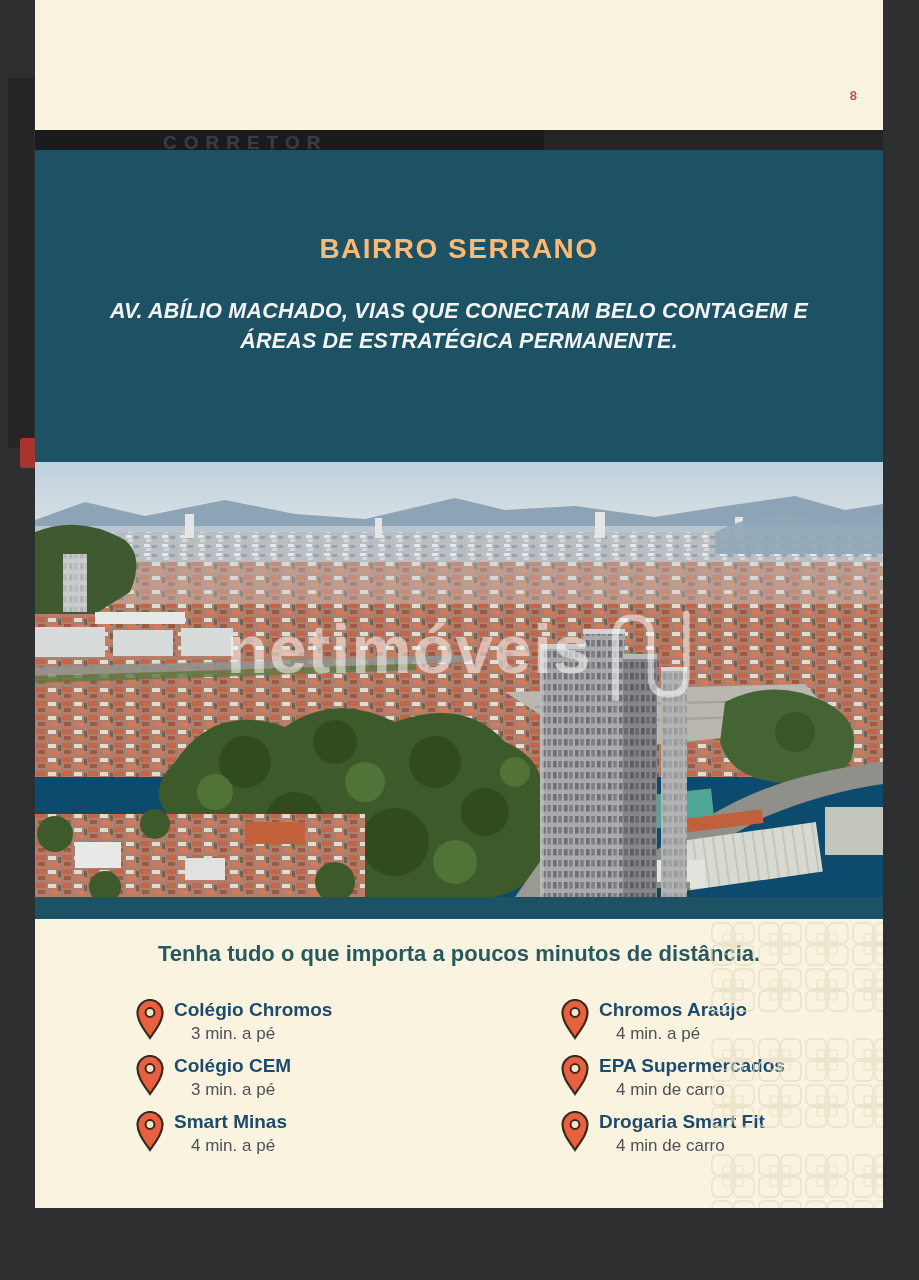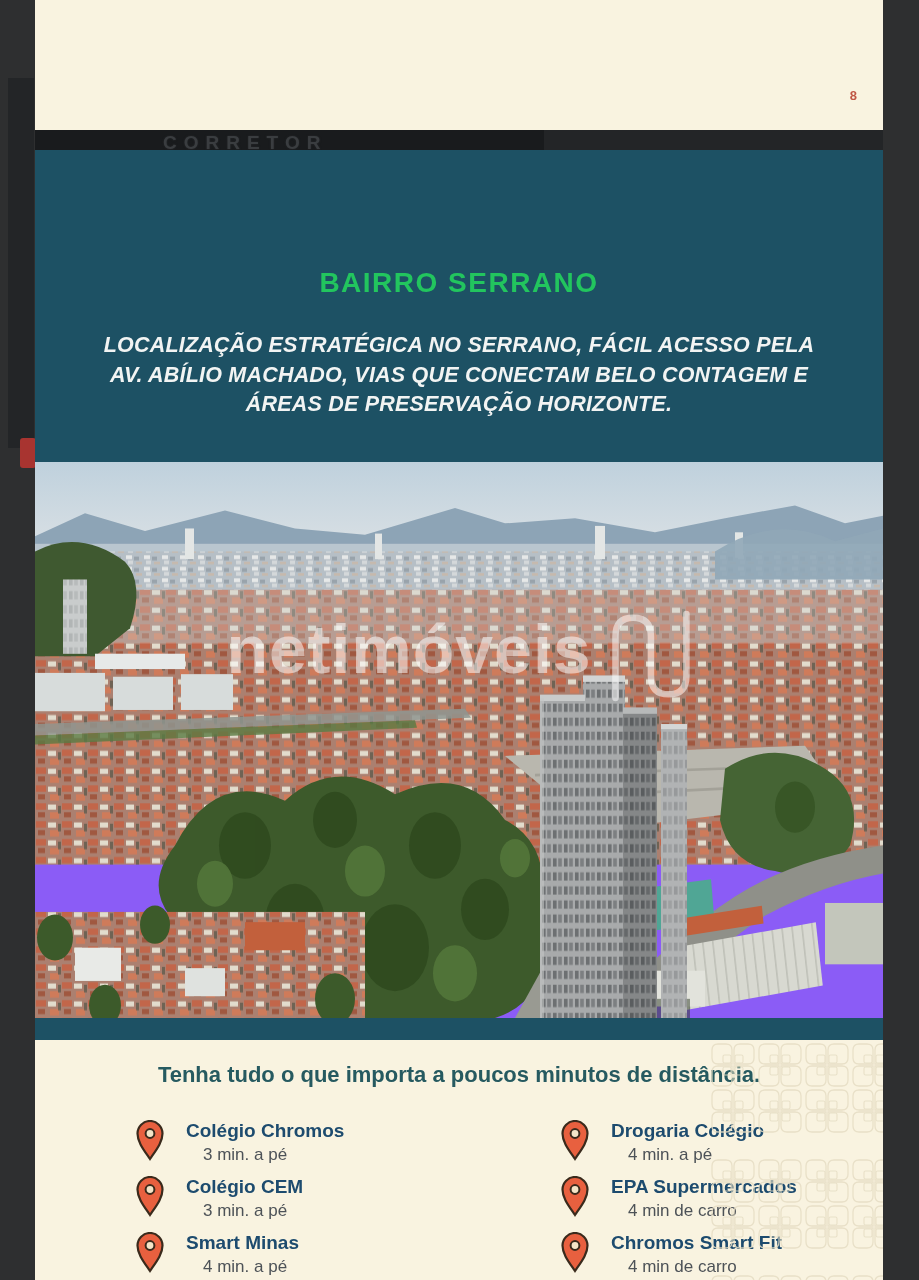--- a/index.html
+++ b/index.html
@@ -11,38 +11,38 @@
   
   .page{position:absolute;left:35px;top:0;width:848px;height:1280px;}
   .prev-page{position:relative;height:130px;background:#f9f3e0;}
   .page-num{position:absolute;right:26px;top:88px;font-size:13px;font-weight:bold;color:#c05745;}
   .viewer-band{position:relative;height:20px;
     background:linear-gradient(90deg,#191b1d 0%,#191b1d 60%,#232527 60%,#232527 100%);}
   .viewer-band .wm{position:absolute;left:128px;top:2px;font-size:19px;font-weight:bold;
     letter-spacing:7px;color:#3a3d40;text-shadow:0 0 2px #2a2c2e;}
   
   .banner{position:relative;height:312px;background:#1d5164;color:#f2f4f3;text-align:center;}
-  .banner-title{padding-top:117px;font-size:28px;font-weight:bold;letter-spacing:1.5px;color:#22c55e;}
+  .banner-title{padding-top:83px;font-size:28px;font-weight:bold;letter-spacing:1.5px;color:#fdba74;}
   .banner-desc{margin-top:32px;font-size:21.5px;line-height:29.5px;font-weight:bold;font-style:italic;
     letter-spacing:.2px;}
   
-  .photo{position:relative;height:556px;overflow:hidden;background:#8b5cf6;}
+  .photo{position:relative;height:435px;overflow:hidden;background:#0c4a6e;}
   .photo-svg{position:absolute;inset:0;width:100%;height:100%;display:block;}
   .photo-wm{position:absolute;left:0;top:148px;width:100%;display:flex;justify-content:center;
     align-items:flex-start;gap:16px;pointer-events:none;}
   .photo-wm .wm-text{font-size:68px;font-weight:bold;letter-spacing:1px;color:rgba(255,255,255,.52);}
   .teal-strip{height:22px;background:#1d5164;}
   
   .amenities{position:relative;height:289px;background:#f9f3e0;overflow:hidden;}
   .amen-heading{padding-top:22px;text-align:center;font-size:22px;font-weight:bold;color:#265a60;}
   .amen-cols{position:absolute;top:80px;left:0;width:100%;}
   .col{position:absolute;top:0;}
   .col.left{left:100px;}
   .col.right{left:525px;}
-  .amen-item{display:flex;align-items:flex-start;gap:21px;height:40px;margin-bottom:16px;}
+  .amen-item{display:flex;align-items:flex-start;gap:9px;height:40px;margin-bottom:16px;}
   .pin{flex:0 0 30px;width:30px;height:41px;}
   .amen-text{padding-top:0;}
   .amen-name{font-size:19px;font-weight:bold;color:#1d4b6e;line-height:22px;}
   .amen-dist{font-size:17px;color:#4d5257;line-height:21px;margin-top:2px;margin-left:17px;}
   .flower-pattern{position:absolute;right:0;bottom:-14px;width:172px;height:300px;opacity:.85;}
 </style>
 </head>
 <body>
 
 <div class="stage">
@@ -56,23 +56,22 @@
       <span class="page-num">8</span>
     </div>
 
     <div class="viewer-band">
       <span class="wm">CORRETOR</span>
     </div>
 
     <div class="banner">
       <div class="banner-title">BAIRRO SERRANO</div>
       <div class="banner-desc">
-        <div>LOCALIZAÇÃO ESTRATÉGICA NO SERRANO, FÁCIL ACESSO PELA</div>
         <div>AV. ABÍLIO MACHADO, VIAS QUE CONECTAM BELO CONTAGEM E</div>
-        <div>ÁREAS DE PRESERVAÇÃO HORIZONTE.</div>
+        <div>ÁREAS DE ESTRATÉGICA PERMANENTE.</div>
       </div>
     </div>
 
     <div class="photo">
       <svg class="photo-svg" viewBox="0 0 848 435" preserveAspectRatio="none">
         <defs>
           <linearGradient id="sky" x1="0" y1="0" x2="0" y2="1">
             <stop offset="0" stop-color="#bfd1dd"></stop>
               <stop offset="1" stop-color="#dde2e5"></stop>
           </linearGradient>
@@ -242,41 +241,41 @@
           </div>
         </div>
 
         <div class="col right">
           <div class="amen-item">
             <svg class="pin" viewBox="0 0 30 41">
               <path d="M15,39 C8.5,29.5 2.5,22 2.5,13.5 A12.5,12.5 0 1 1 27.5,13.5 C27.5,22 21.5,29.5 15,39 Z" fill="#e8603f" stroke="#3a2a1c" stroke-width="2.2"></path>
               <circle cx="15" cy="13.5" r="4.4" fill="#f4e5c8" stroke="#3a2a1c" stroke-width="2"></circle>
             </svg>
             <div class="amen-text">
-              <div class="amen-name">Drogaria Colégio</div>
+              <div class="amen-name">Chromos Araújo</div>
               <div class="amen-dist">4 min. a pé</div>
             </div>
           </div>
           <div class="amen-item">
             <svg class="pin" viewBox="0 0 30 41">
               <path d="M15,39 C8.5,29.5 2.5,22 2.5,13.5 A12.5,12.5 0 1 1 27.5,13.5 C27.5,22 21.5,29.5 15,39 Z" fill="#e8603f" stroke="#3a2a1c" stroke-width="2.2"></path>
               <circle cx="15" cy="13.5" r="4.4" fill="#f4e5c8" stroke="#3a2a1c" stroke-width="2"></circle>
             </svg>
             <div class="amen-text">
               <div class="amen-name">EPA Supermercados</div>
               <div class="amen-dist">4 min de carro</div>
             </div>
           </div>
           <div class="amen-item">
             <svg class="pin" viewBox="0 0 30 41">
               <path d="M15,39 C8.5,29.5 2.5,22 2.5,13.5 A12.5,12.5 0 1 1 27.5,13.5 C27.5,22 21.5,29.5 15,39 Z" fill="#e8603f" stroke="#3a2a1c" stroke-width="2.2"></path>
               <circle cx="15" cy="13.5" r="4.4" fill="#f4e5c8" stroke="#3a2a1c" stroke-width="2"></circle>
             </svg>
             <div class="amen-text">
-              <div class="amen-name">Chromos Smart Fit</div>
+              <div class="amen-name">Drogaria Smart Fit</div>
               <div class="amen-dist">4 min de carro</div>
             </div>
           </div>
         </div>
       </div>
 
       <svg class="flower-pattern" viewBox="0 0 172 300">
         <defs>
           <g id="petal">
             <path d="M21,21 L21,7 Q21,1 15,1 L7,1 Q1,1 1,7 L1,15 Q1,21 7,21 Z" fill="none" stroke="#e6ddc4" stroke-width="1.3"></path>

